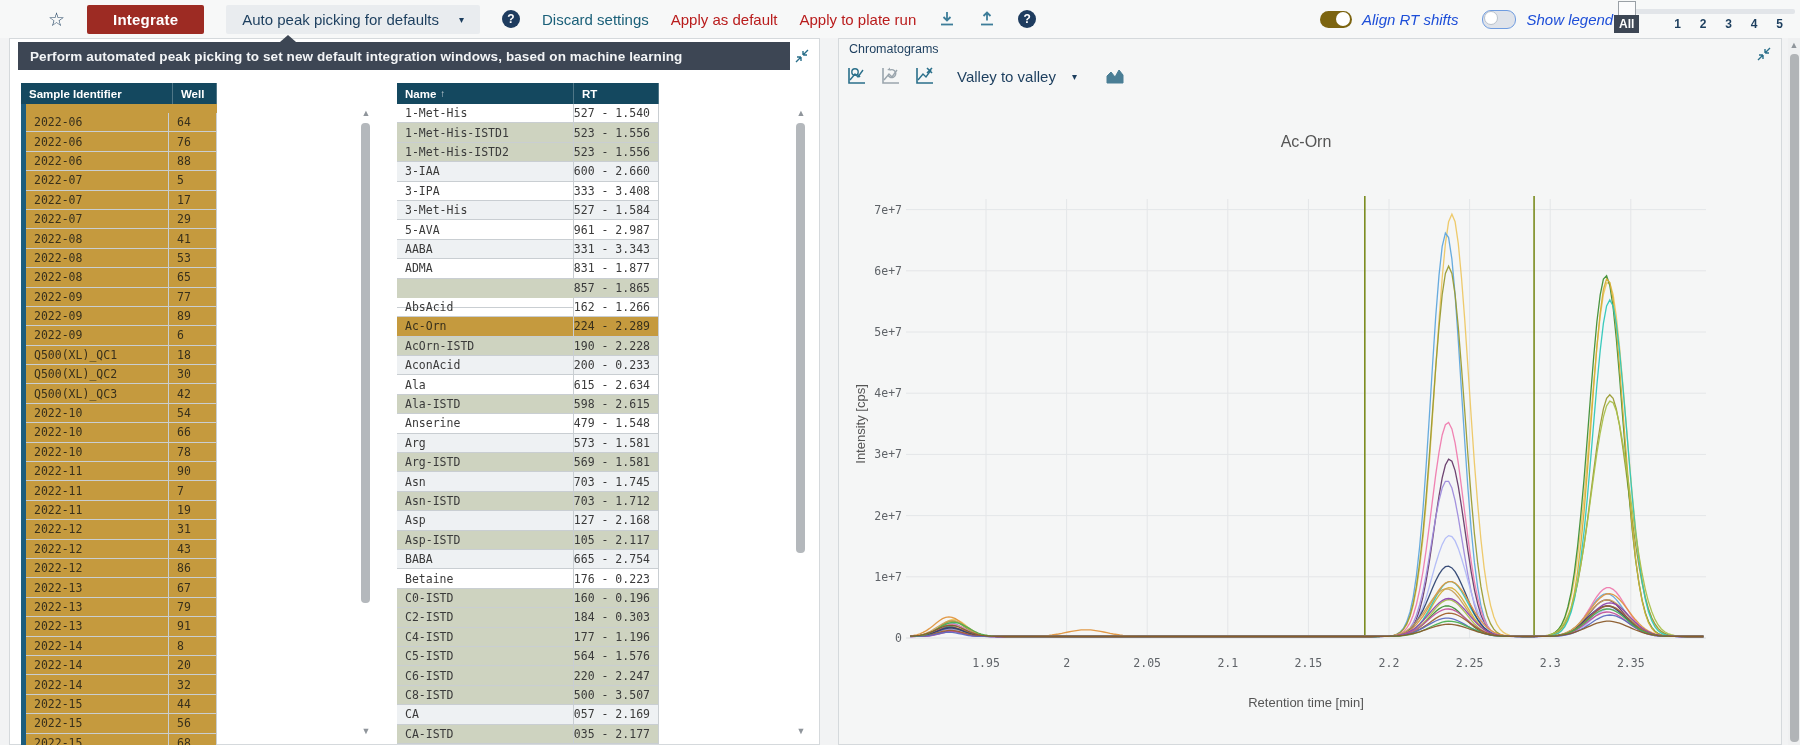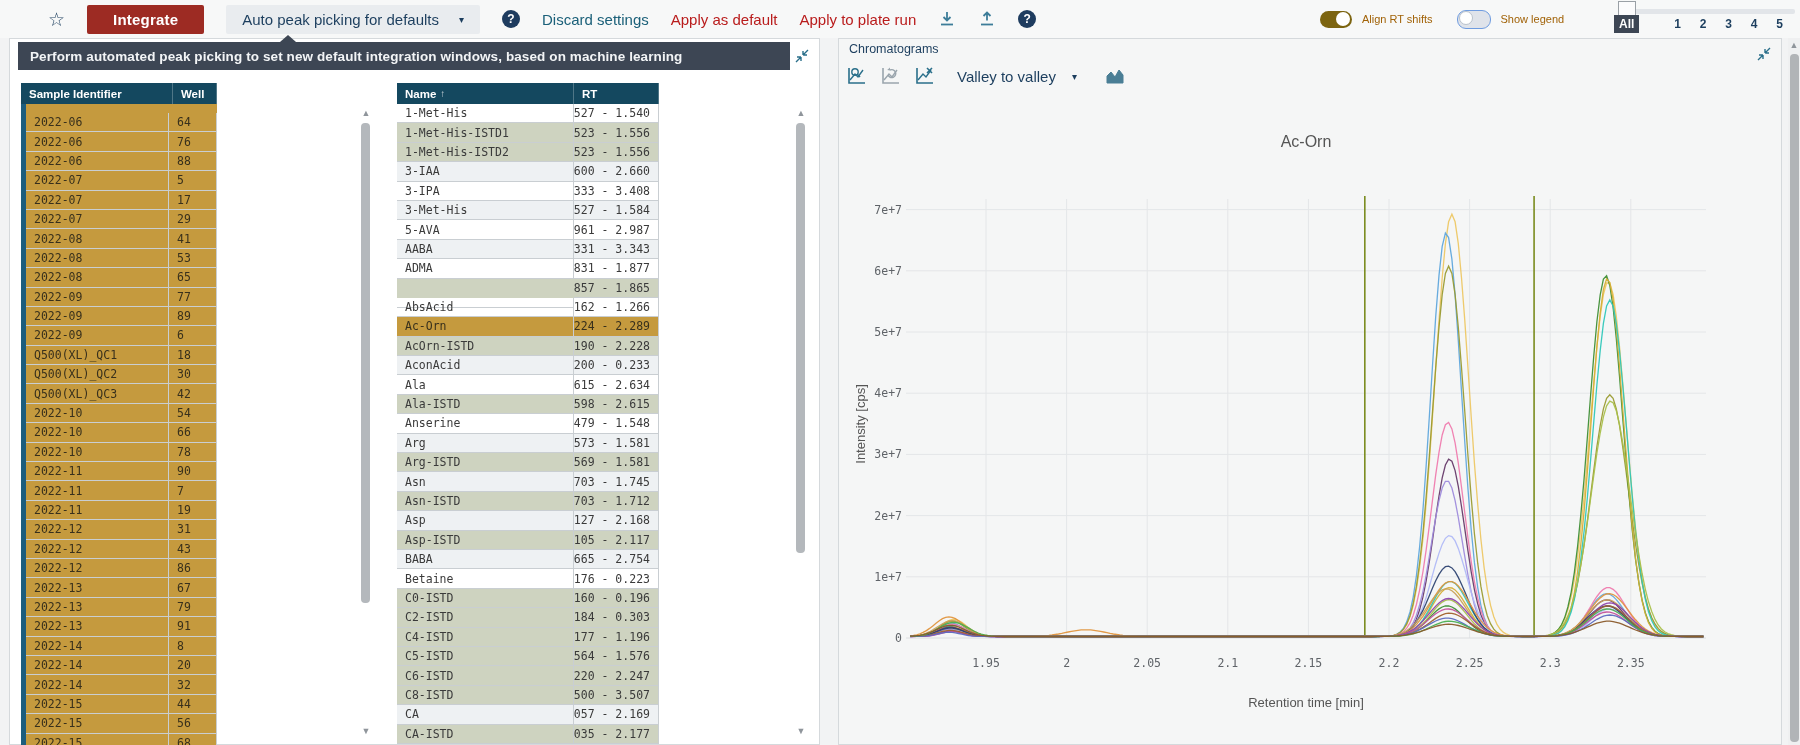--- a/index.html
+++ b/index.html
@@ -15,21 +15,21 @@
   .tb-link{font-size:15px;color:#1b6079;}
   .tb-link.disabled{color:#b91c1c;}
   .io-icon{width:18px;height:18px;}
   .tb-right{position:absolute;top:0;height:38px;left:1320px;display:flex;align-items:center;gap:10px;}
   .toggle{width:32px;height:17px;border-radius:9px;position:relative;}
   .toggle .knob{position:absolute;top:1.5px;width:14px;height:14px;border-radius:50%;background:#fff;}
   .toggle.on{background:#7c6410;}
   .toggle.on .knob{right:2px;}
   .toggle.off{background:#dfe3ea;border:1.5px solid #6f9ce0;}
   .toggle.off .knob{left:1px;top:0.5px;border:1px solid #b9c2cc;box-sizing:border-box;}
-  .tg-label{font-size:11px;color:#a16207;}
+  .tg-label{font-size:15px;color:#1d4ed8;font-style:italic;}
   
   .lvl-track{position:absolute;left:1632px;top:9px;width:163px;height:5px;background:#e2e5e9;border-radius:2px;}
   .lvl-handle{position:absolute;left:1618px;top:1px;width:18px;height:17px;background:#fbfbfc;border:1.5px solid #9aa0a6;box-sizing:border-box;}
   .lvl-labels{position:absolute;left:1614px;top:15px;height:18px;}
   .lvl-badge{position:absolute;left:0;top:0;background:#3d4654;color:#fff;font-size:12px;font-weight:bold;padding:2px 5px;}
   .lvl-num{position:absolute;top:2px;width:16px;text-align:center;font-size:12px;color:#1c3e5e;font-weight:bold;}
   
   .tooltip{position:absolute;left:18px;top:42px;width:772px;height:28px;background:#3d4654;color:#f2f4f6;font-size:13.5px;font-weight:600;display:flex;align-items:center;padding-left:12px;box-sizing:border-box;z-index:30;letter-spacing:.1px;}
   .tooltip .tip-arrow{position:absolute;left:262px;top:-7px;width:0;height:0;border-left:8px solid transparent;border-right:8px solid transparent;border-bottom:7px solid #3d4654;}
   

